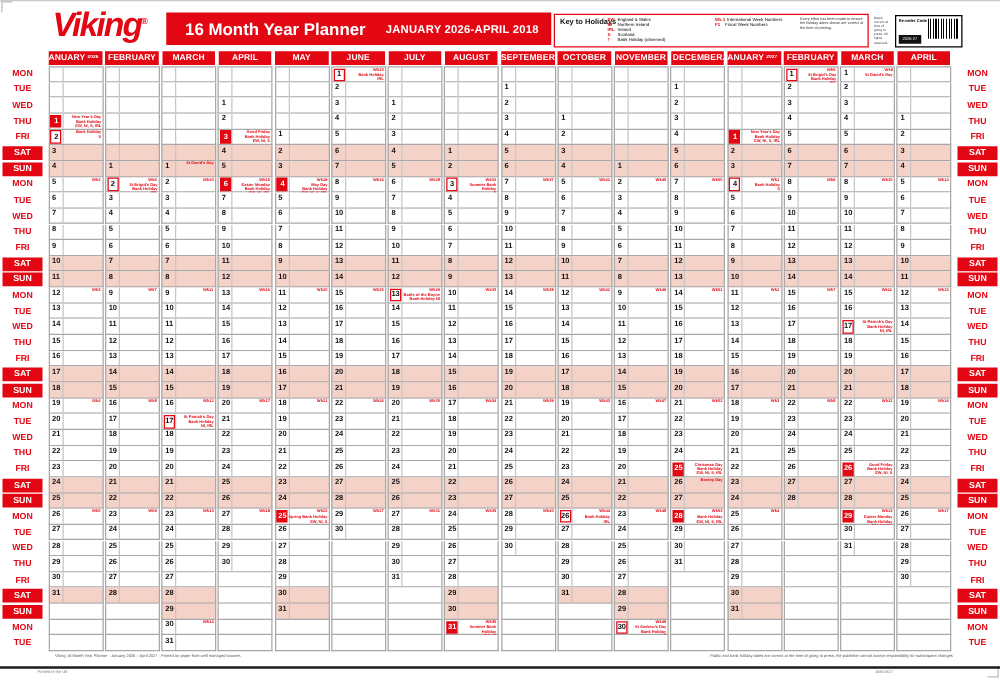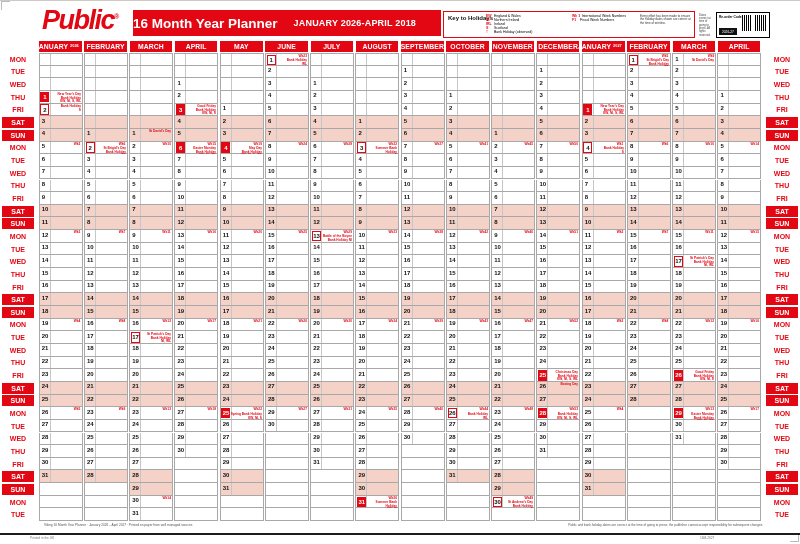--- a/index.html
+++ b/index.html
@@ -4,21 +4,21 @@
 <style>
 :root{--red:#e30613;--pink:#f5d2c8;--gl:#a8a8a8;}
 html,body{margin:0;padding:0;}
 body{width:800px;height:544px;position:relative;background:#fff;overflow:hidden;
      font-family:"Liberation Sans",sans-serif;}
 .abs{position:absolute;}
 
 #logo{left:42px;top:5px;font-size:27px;font-weight:900;font-style:italic;color:var(--red);letter-spacing:-1.5px;}
 #logo sup{font-size:7px;}
 #titlebar{left:133px;top:10px;width:308px;height:26px;background:var(--red);color:#fff;
-  display:flex;align-items:center;gap:16px;box-sizing:border-box;}
+  display:flex;align-items:center;gap:16px;padding-left:15px;box-sizing:border-box;}
 #title{font-size:13.5px;font-weight:bold;white-space:nowrap;}
 #subtitle{font-size:9px;font-weight:bold;white-space:nowrap;letter-spacing:.2px;}
 #keybox{left:443px;top:11px;width:252px;height:27px;border:1px solid var(--red);background:#fff;box-sizing:border-box;}
 #keytitle{left:4px;top:3px;font-size:6px;font-weight:bold;color:#111;}
 .keylist{font-size:7px;line-height:1.15;transform:scale(.5);transform-origin:0 0;width:220px;}
 #keylist1{left:42px;top:2px;}
 #keylist2{left:128px;top:2px;}
 .keyitem{display:flex;gap:3px;white-space:nowrap;}
 .keyitem b{color:var(--red);min-width:13px;}
 #keynote{left:196px;top:2px;width:54px;font-size:6px;line-height:1.2;color:#333;
@@ -73,21 +73,21 @@
 #tm-tl{left:1px;top:1px;border-left:1px solid #bbb;border-top:1px solid #bbb;}
 #tm-br{right:1px;bottom:2px;border-right:1px solid #bbb;border-bottom:1px solid #bbb;}
 </style>
 </head>
 <body>
 
 <div class="abs tm" id="tm-tl"></div>
 <div class="abs tm" id="tm-br"></div>
 <div class="abs" id="edge-top"></div>
 
-<div class="abs" id="logo"><span>Public</span><sup>®</sup></div>
+<div class="abs" id="logo"><span>Viking</span><sup>®</sup></div>
 
 <div class="abs" id="titlebar">
   <span id="title">16 Month Year Planner</span>
   <span id="subtitle">JANUARY 2026-APRIL 2018</span>
 </div>
 
 <div class="abs" id="keybox">
   <div class="abs" id="keytitle">Key to Holidays</div>
   <div class="abs keylist" id="keylist1">
       <div class="keyitem">

